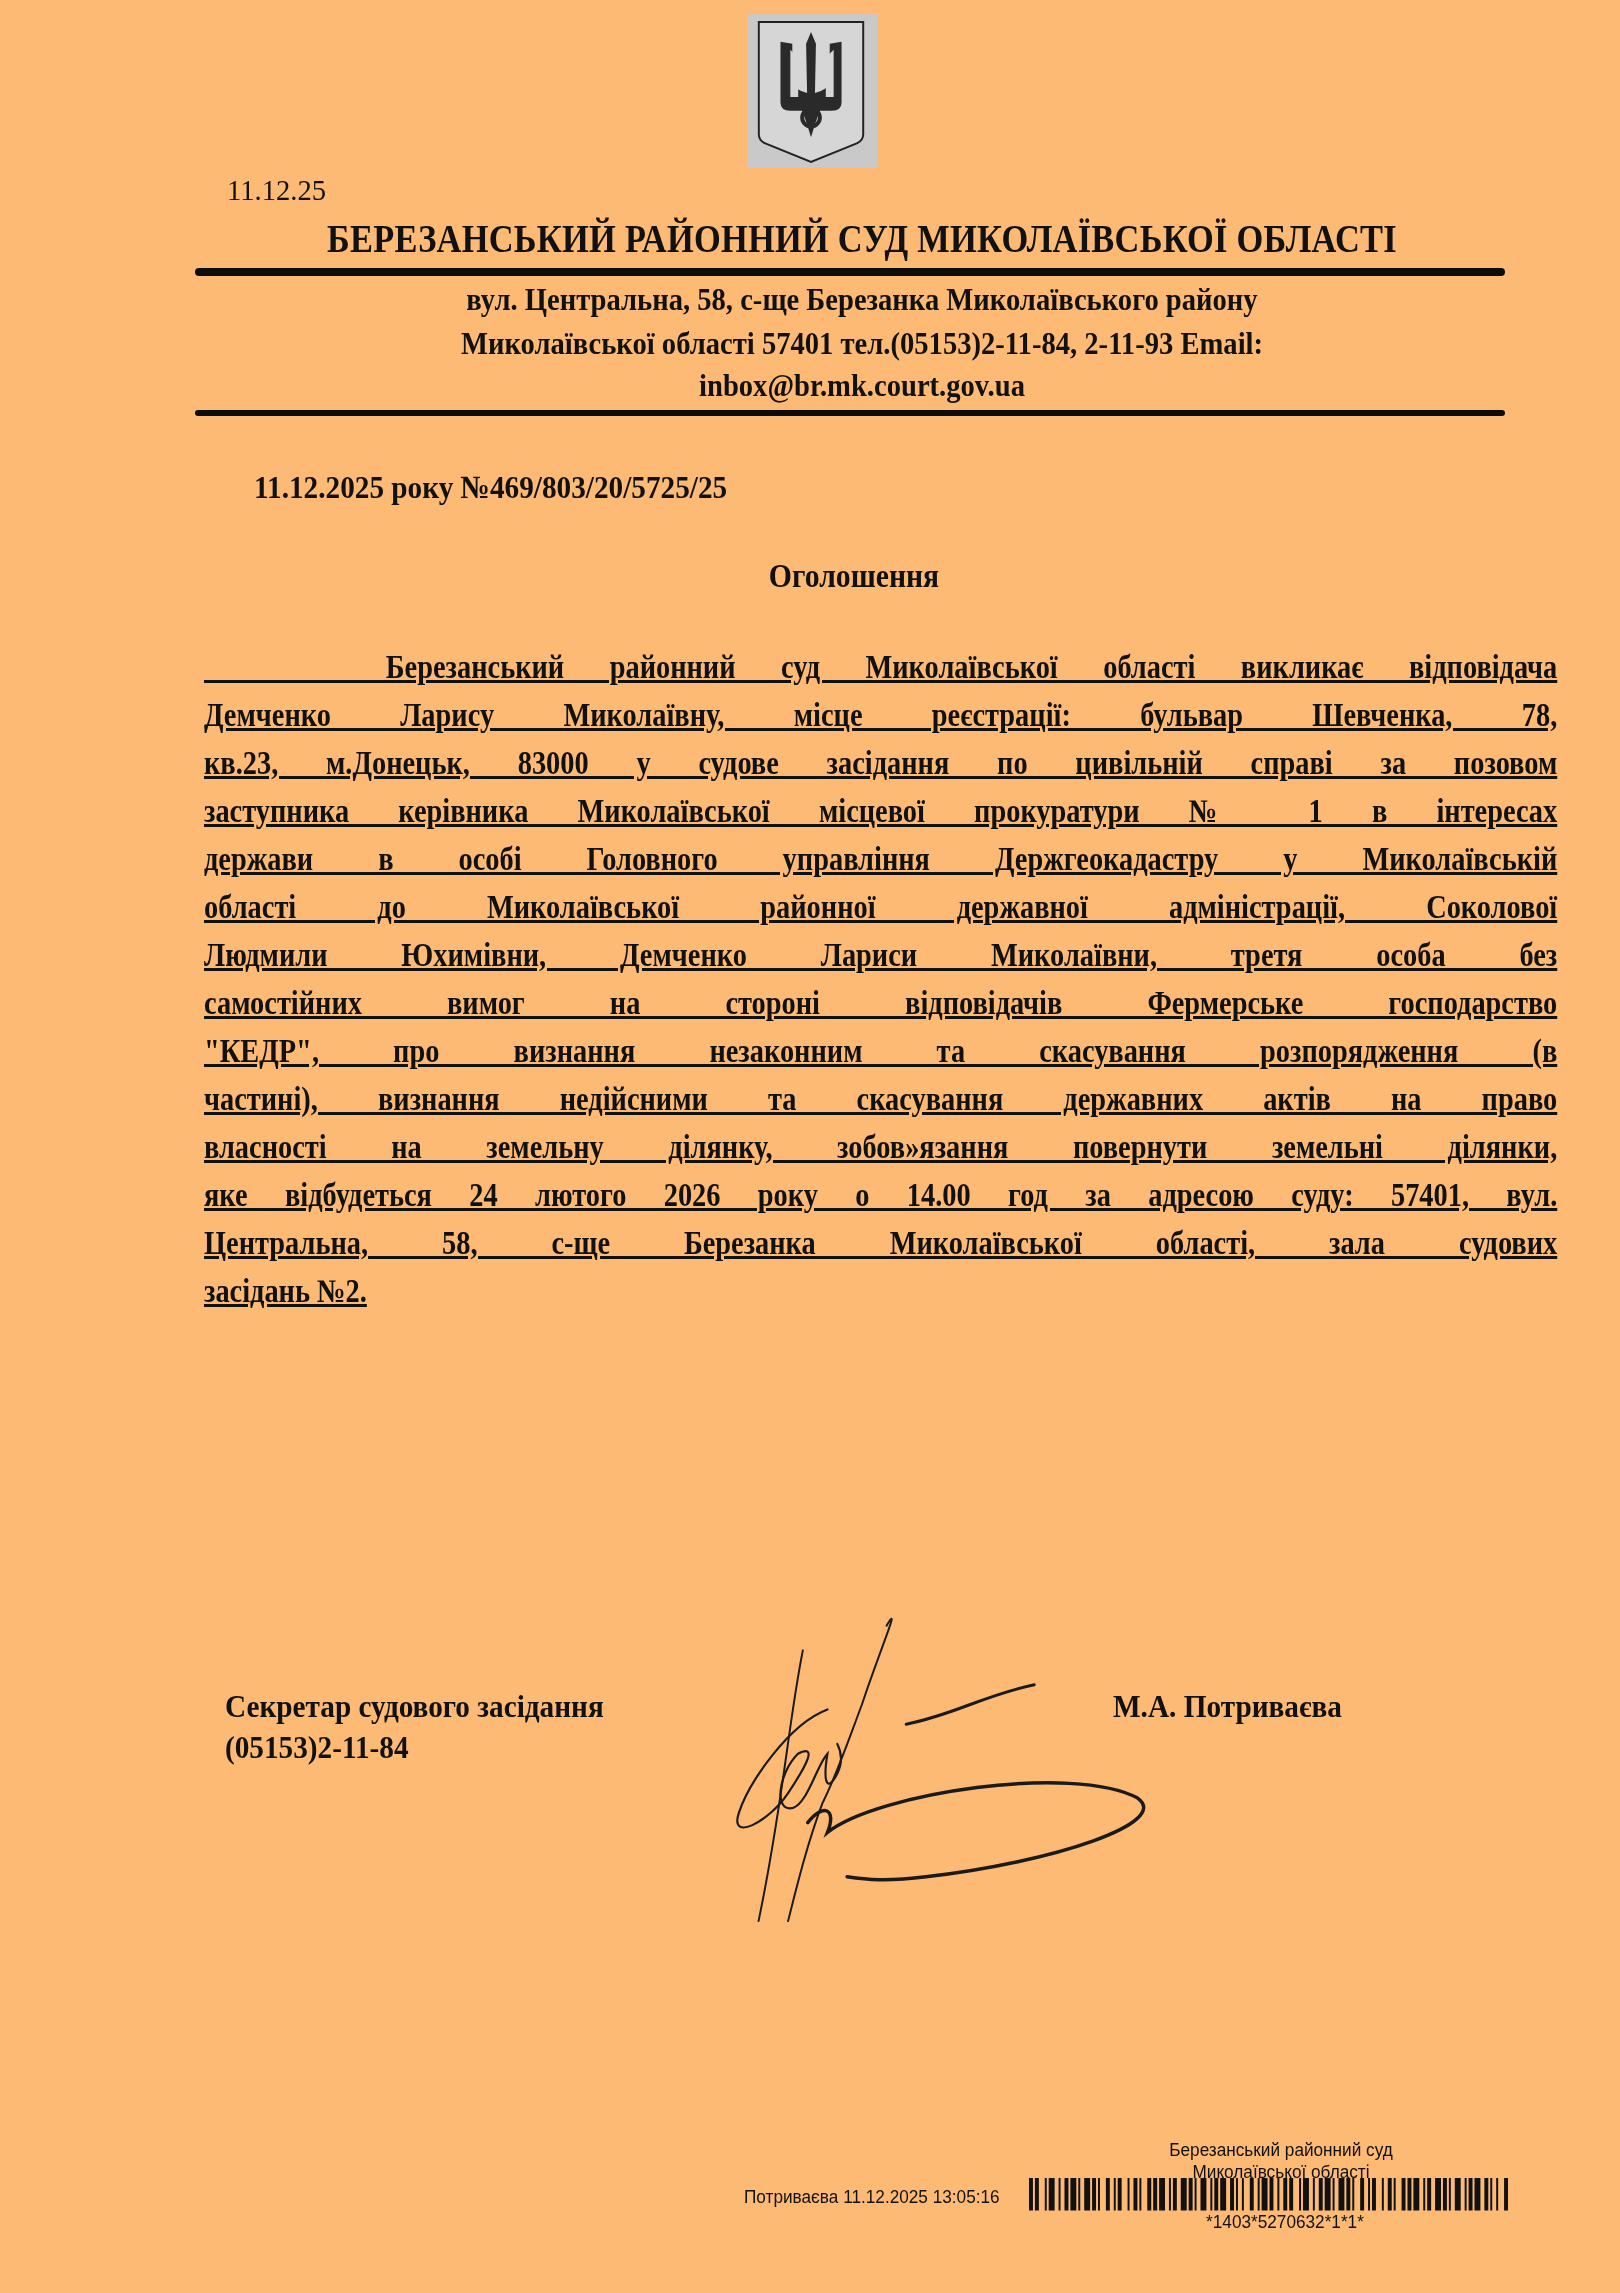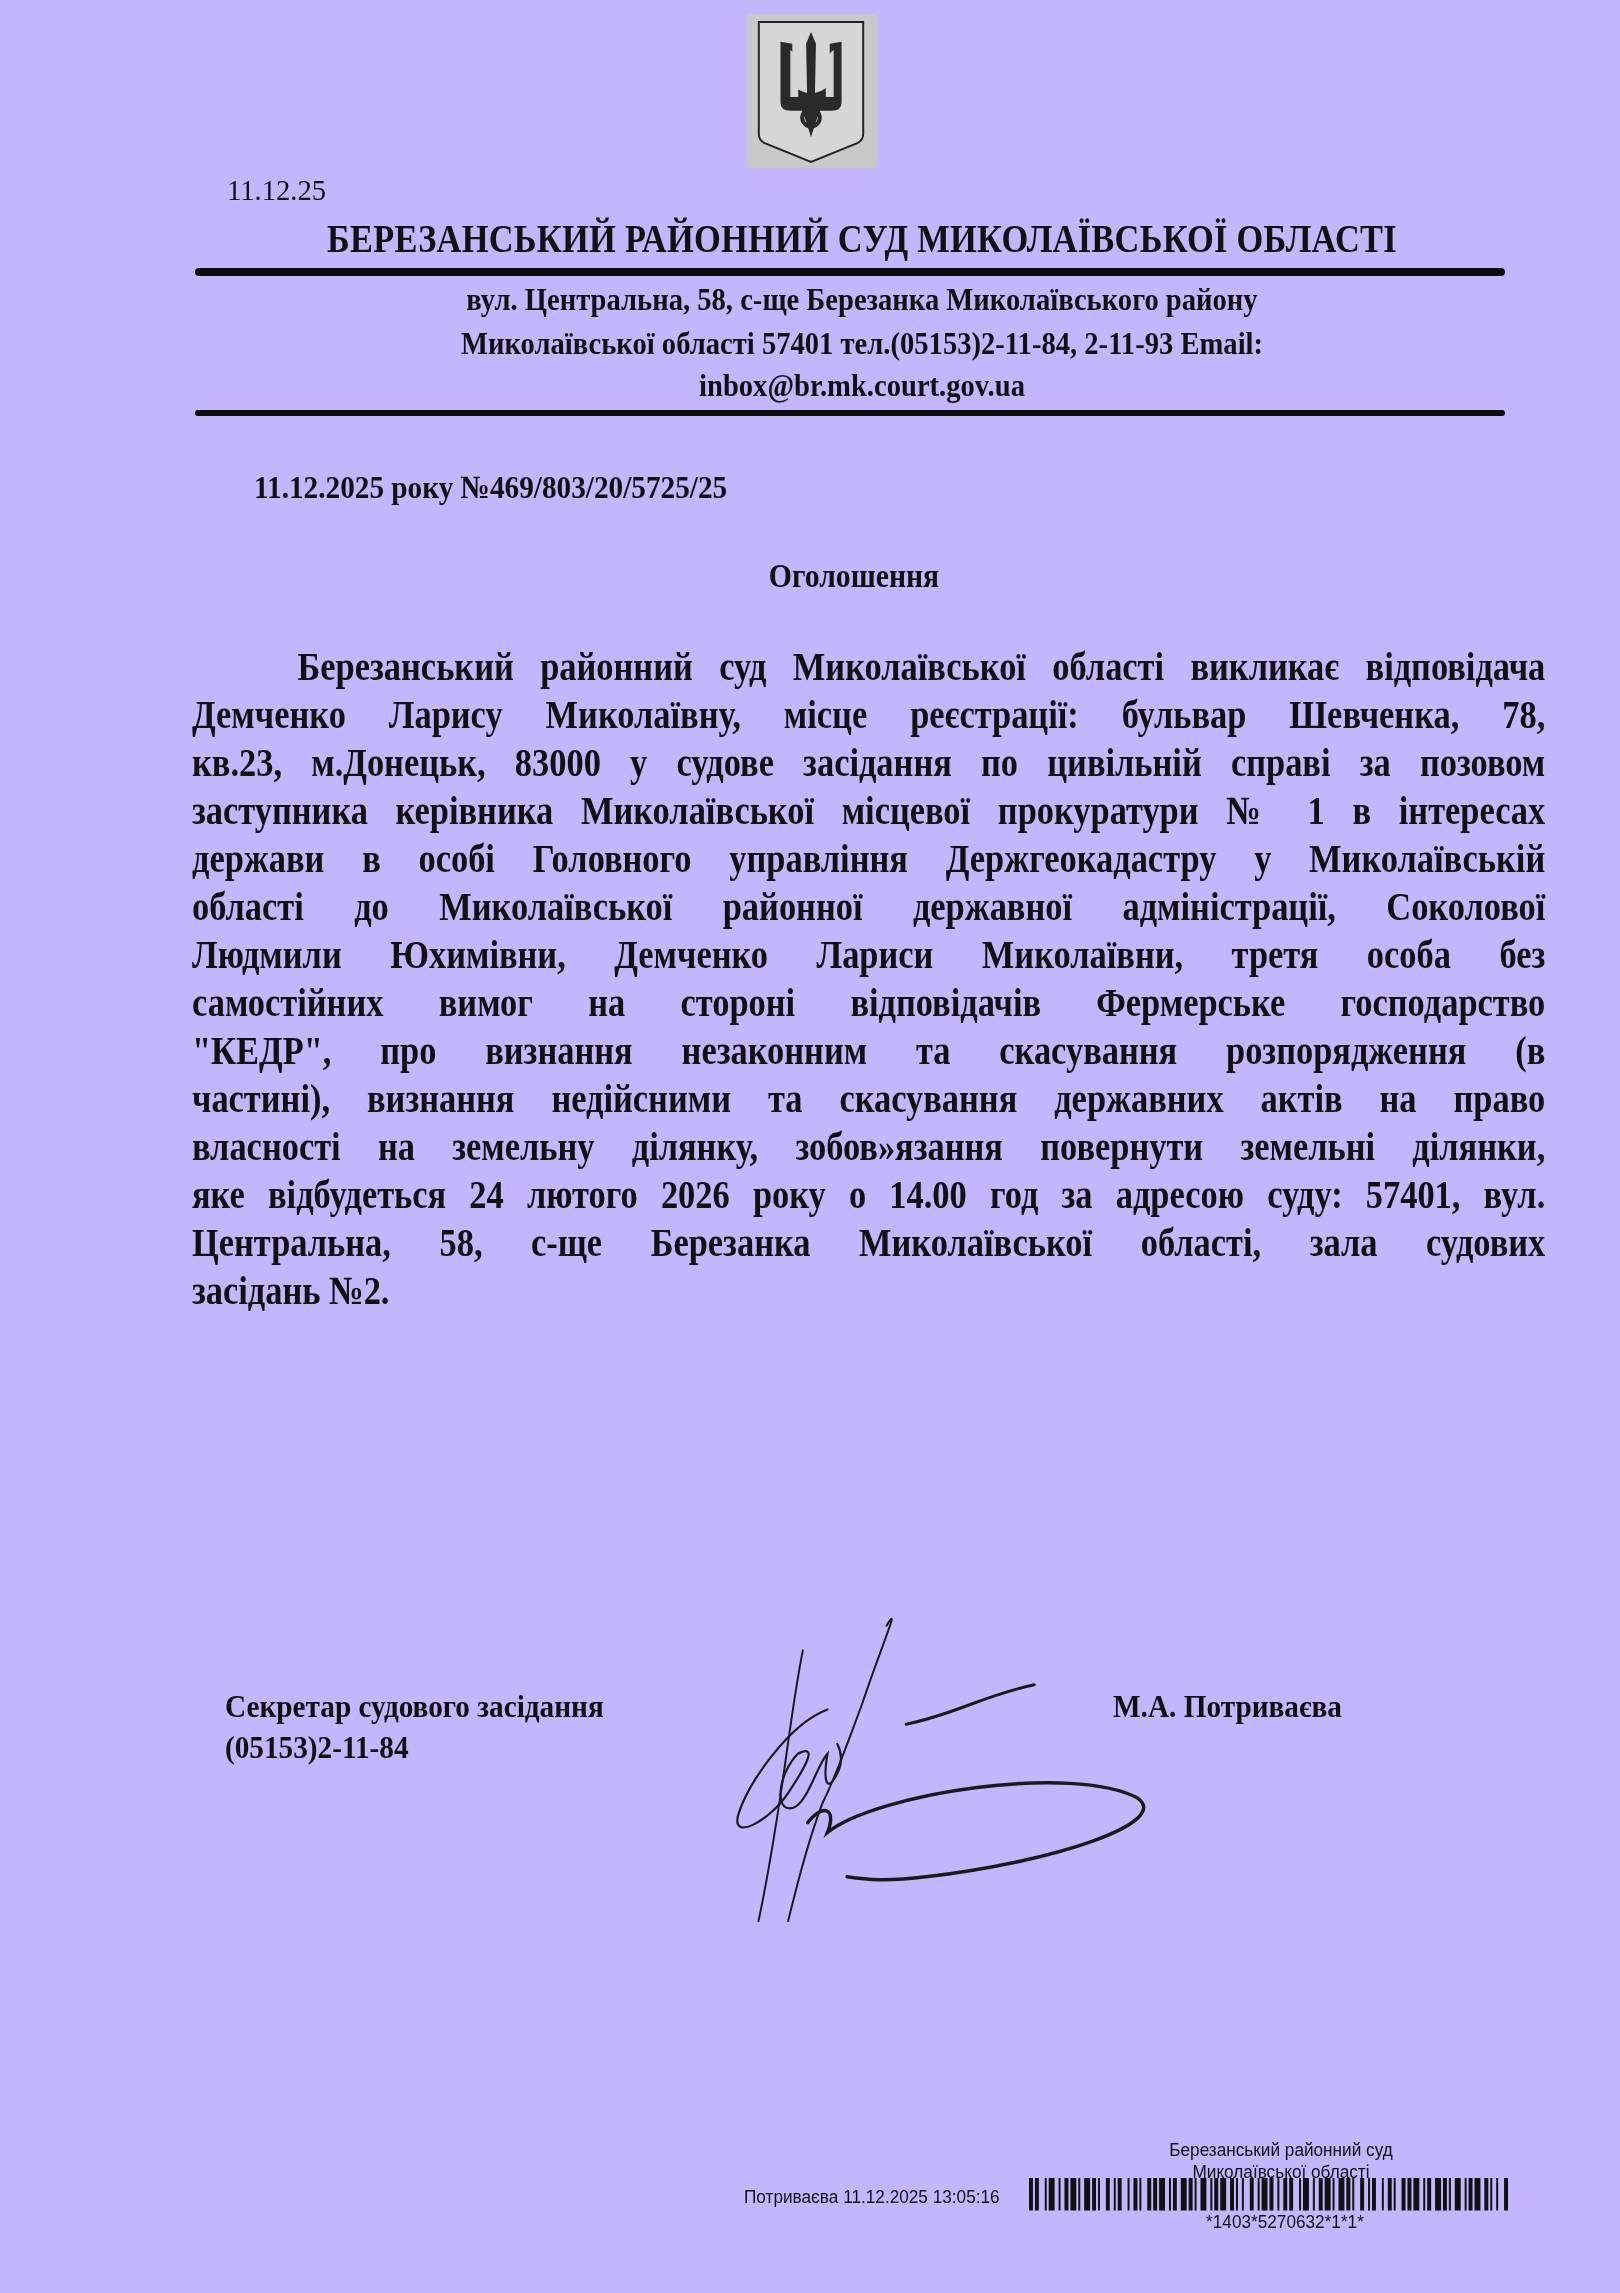--- a/index.html
+++ b/index.html
@@ -1,33 +1,33 @@
 <!DOCTYPE html>
 <html><head>
 <meta charset="utf-8">
 <style>
   html, body { margin: 0; padding: 0; background: #ffffff; }
   body { width: 1620px; height: 2293px; position: relative; overflow: hidden; color: #111; }
-  .page { position: absolute; inset: 0; background: #c4b5fd; }
+  .page { position: absolute; inset: 0; background: #fdba74; }
   .serif { font-family: "Liberation Serif", "DejaVu Serif", serif; }
   .sans { font-family: "Liberation Sans", "DejaVu Sans", sans-serif; }
 
   .emblem { position: absolute; left: 747px; top: 13.8px; width: 130px; height: 154px; }
   .top-date { position: absolute; left: 227px; top: 175px; font-size: 28.6px; }
 
   .court-title { position: absolute; left: 197px; top: 215px; width: 1330px; text-align: center; font-size: 40px; font-weight: bold; transform: scaleX(0.86); transform-origin: center; white-space: nowrap; letter-spacing: 0.3px; }
   .rule1 { position: absolute; left: 195px; top: 268px; width: 1310px; height: 7.9px; background: #0c0c0c; border-radius: 3.9px; }
   .addr { position: absolute; left: 197px; width: 1330px; text-align: center; font-size: 32.5px; font-weight: bold; white-space: nowrap; transform: scaleX(0.88); transform-origin: center; }
   .addr1 { top: 281px; } .addr2 { top: 325px; } .addr3 { top: 367px; }
   .rule2 { position: absolute; left: 195px; top: 410px; width: 1310px; height: 5.9px; background: #0c0c0c; border-radius: 3px; }
 
   .reg-line { position: absolute; left: 254px; top: 469px; font-size: 32.5px; font-weight: bold; white-space: nowrap; transform: scaleX(0.9); transform-origin: left; }
   .heading { position: absolute; left: 197px; width: 1290px; top: 558px; text-align: right; padding-right: 537px; box-sizing: border-box; font-size: 33px; font-weight: bold; transform: scaleX(0.9); transform-origin: center; }
 
-  .body-text { position: absolute; left: 192px; width: 1353px; font-size: 40px; font-weight: bold; line-height: 48px; }
+  .body-text { position: absolute; left: 204px; width: 1353px; font-size: 33px; font-weight: bold; line-height: 48px; text-decoration: underline; }
   .line { display: block; white-space: nowrap; text-align: justify; text-align-last: justify; transform: scaleX(0.86); transform-origin: left; width: 116.3%; }
   .line.last { text-align-last: left; }
   .p1 { top: 643px; }
   .p2 { top: 1324px; }
   .p3 { top: 1414px; }
 
   .sig-block { position: absolute; left: 225px; top: 1686px; font-size: 32.5px; font-weight: bold; line-height: 41px; transform: scaleX(0.9); transform-origin: left; white-space: nowrap; }
   .sig-name { position: absolute; left: 1113px; top: 1688px; font-size: 32.5px; font-weight: bold; transform: scaleX(0.9); transform-origin: left; white-space: nowrap; }
   .signature { position: absolute; left: 729px; top: 1606px; width: 512px; height: 325px; }
 

